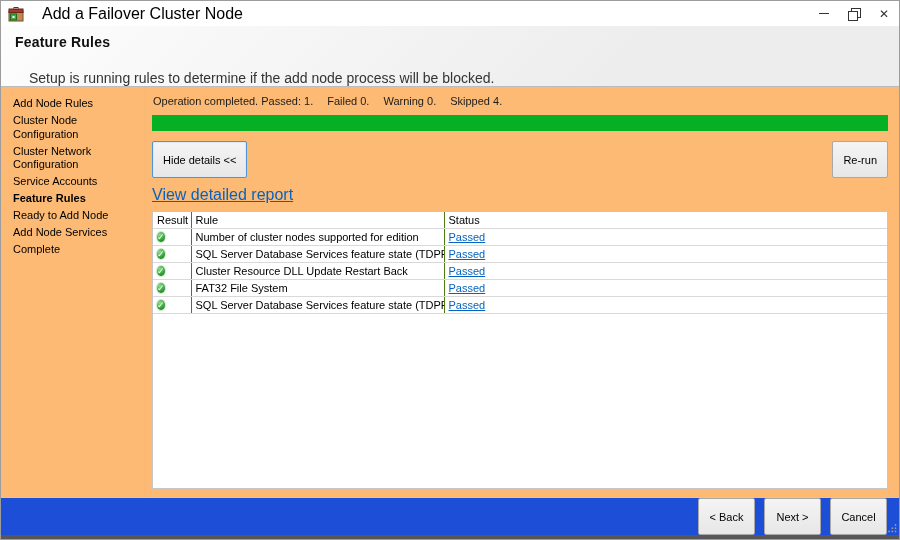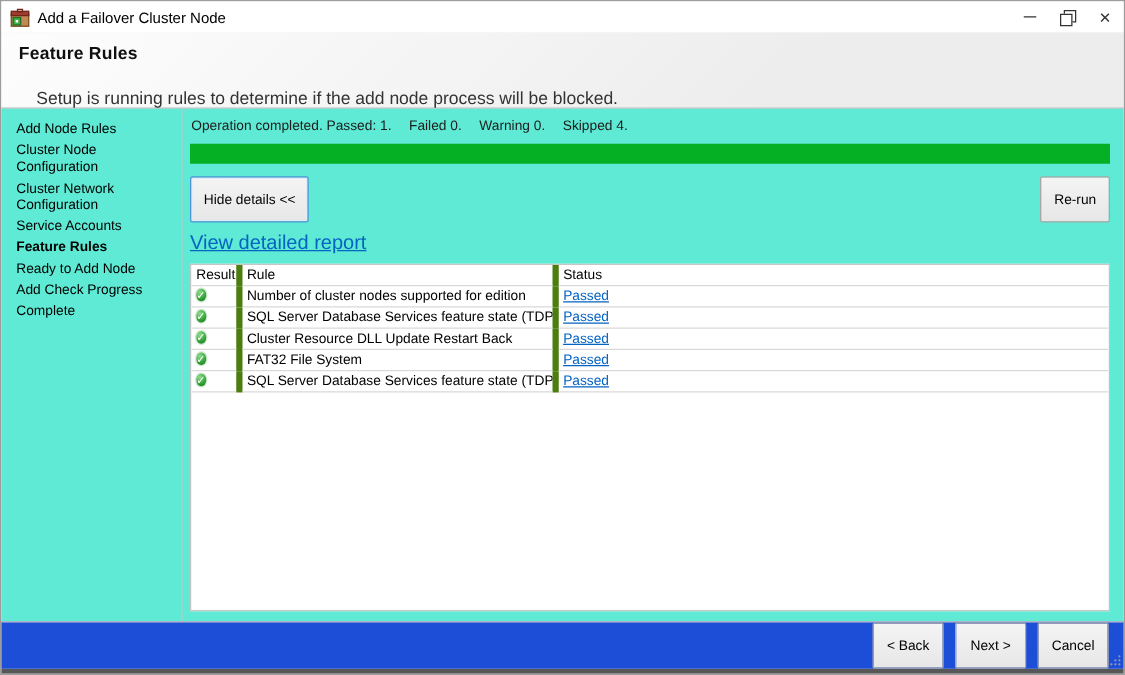--- a/index.html
+++ b/index.html
@@ -5,38 +5,38 @@
   * { margin:0; padding:0; box-sizing:border-box; }
   html,body { width:900px; height:540px; }
   body { font-family:"Liberation Sans", sans-serif; background:#fff; -webkit-font-smoothing:antialiased; }
 
   .window { width:900px; height:540px; border:1px solid #9c9c9c; background:#f0f0f0;
             display:flex; flex-direction:column; overflow:hidden; }
 
   
   .titlebar { flex:0 0 25px; background:#ffffff; display:flex; align-items:center; }
   .app-icon { margin-left:7px; width:16px; height:16px; flex:0 0 16px; }
-  .title-text { margin-left:6px; font-size:12px; color:#000; }
+  .title-text { margin-left:18px; font-size:16px; color:#000; }
   .controls { margin-left:auto; display:flex; height:100%; }
   .ctrl { width:30px; height:100%; display:flex; align-items:center; justify-content:center;
           color:#222; cursor:default; }
   .min-glyph { width:10px; height:1px; background:#333; display:inline-block; }
   .restore-glyph { position:relative; width:12px; height:12px; display:inline-block; }
   .restore-glyph::before { content:""; position:absolute; top:0; left:3px; width:8px; height:8px; border:1px solid #333; }
   .restore-glyph::after  { content:""; position:absolute; top:3px; left:0; width:8px; height:8px; border:1px solid #333; background:#fff; }
   .close-glyph { font-size:12px; line-height:12px; color:#333; }
 
   
   .header { flex:0 0 56px; background:linear-gradient(135deg,#fdfdfd 0%,#ededed 70%);
             border-bottom:1px solid #bcbcbc; padding:8px 0 0 14px; }
   .header h1 { font-size:14px; font-weight:bold; color:#0f0f0f; letter-spacing:.2px; }
   .header p { font-size:14px; color:#333; margin:20px 0 0 14px; }
 
   
-  .body { flex:1 1 auto; display:flex; min-height:0; background:#5eead4; }
+  .body { flex:1 1 auto; display:flex; min-height:0; background:#fdba74; }
   .sidebar { flex:0 0 145px; border-right:1px solid #c3c3c3; padding-top:9px; }
   .nav-item { font-size:11px; color:#000; padding:1px 4px 1px 12px; line-height:13.5px; margin-bottom:1.5px; }
   .nav-item.active { font-weight:bold; }
 
   .main { flex:1 1 auto; display:flex; flex-direction:column; padding:6px 11px 0 6px; min-width:0; }
   .status-line { font-size:11px; color:#1c1c1c; padding:2px 0 6px 1px; }
   .status-line span { margin-right:14px; }
   .progress-track { height:16px; background:#e6e6e6; margin-top:2px; }
   .progress-fill { height:100%; background:#06b025; }
 
@@ -45,21 +45,21 @@
   .btn-row { display:flex; margin-top:10px; align-items:flex-start; }
   .btn.focused { border-color:#4f94d6; box-shadow:inset 0 0 0 1px #dceaf8; }
   .btn.rerun { margin-left:auto; min-width:46px; }
 
   .report-link { font-size:16px; color:#0563c1; text-decoration:underline; margin-top:8px;
                  align-self:flex-start; cursor:pointer; }
 
   .panel { margin:7px 0 8px 0; flex:1 1 auto; background:#fff; border:1px solid #c6c6c6; overflow:hidden; }
   table { border-collapse:collapse; width:100%; font-size:11px; table-layout:fixed; }
   col.c-result { width:38px; } col.c-rule { width:253px; }
-  th, td { border-right:5px solid #4d7c0f; border-bottom:1px solid #d9d9d9;
+  th, td { border-right:1px solid #4d7c0f; border-bottom:1px solid #d9d9d9;
            padding:1px 4px; text-align:left; font-weight:normal; height:16px;
            overflow:hidden; white-space:nowrap; }
   th:last-child, td:last-child { border-right:none;margin-top:13px; }
   tr.rule-row td { height:17px; }
   .check-icon { width:13px; height:13px; border-radius:50%;
                 background:radial-gradient(circle at 35% 28%, #8fdc8f, #2f9e33 62%, #1a721e);
                 color:#fff; font-size:9px; line-height:13px; text-align:center; margin:0 auto;
                 box-shadow:0 0 0 1px #cfe9cf; }
   .passed-link { color:#0563c1; text-decoration:underline; cursor:pointer; }
 
@@ -105,21 +105,21 @@
 
   <div class="body">
 
     <div class="sidebar">
       <div class="nav-item">Add Node Rules</div>
       <div class="nav-item">Cluster Node Configuration</div>
       <div class="nav-item">Cluster Network Configuration</div>
       <div class="nav-item">Service Accounts</div>
       <div class="nav-item active">Feature Rules</div>
       <div class="nav-item">Ready to Add Node</div>
-      <div class="nav-item">Add Check Progress</div>
+      <div class="nav-item">Add Node Services</div>
       <div class="nav-item">Complete</div>
     </div>
 
     <div class="main">
 
       <div class="status-line">
         <span>Operation completed. Passed: 1.</span><span>Failed 0.</span><span>Warning 0.</span><span>Skipped 4.</span>
       </div>
 
       <div class="progress-track">

